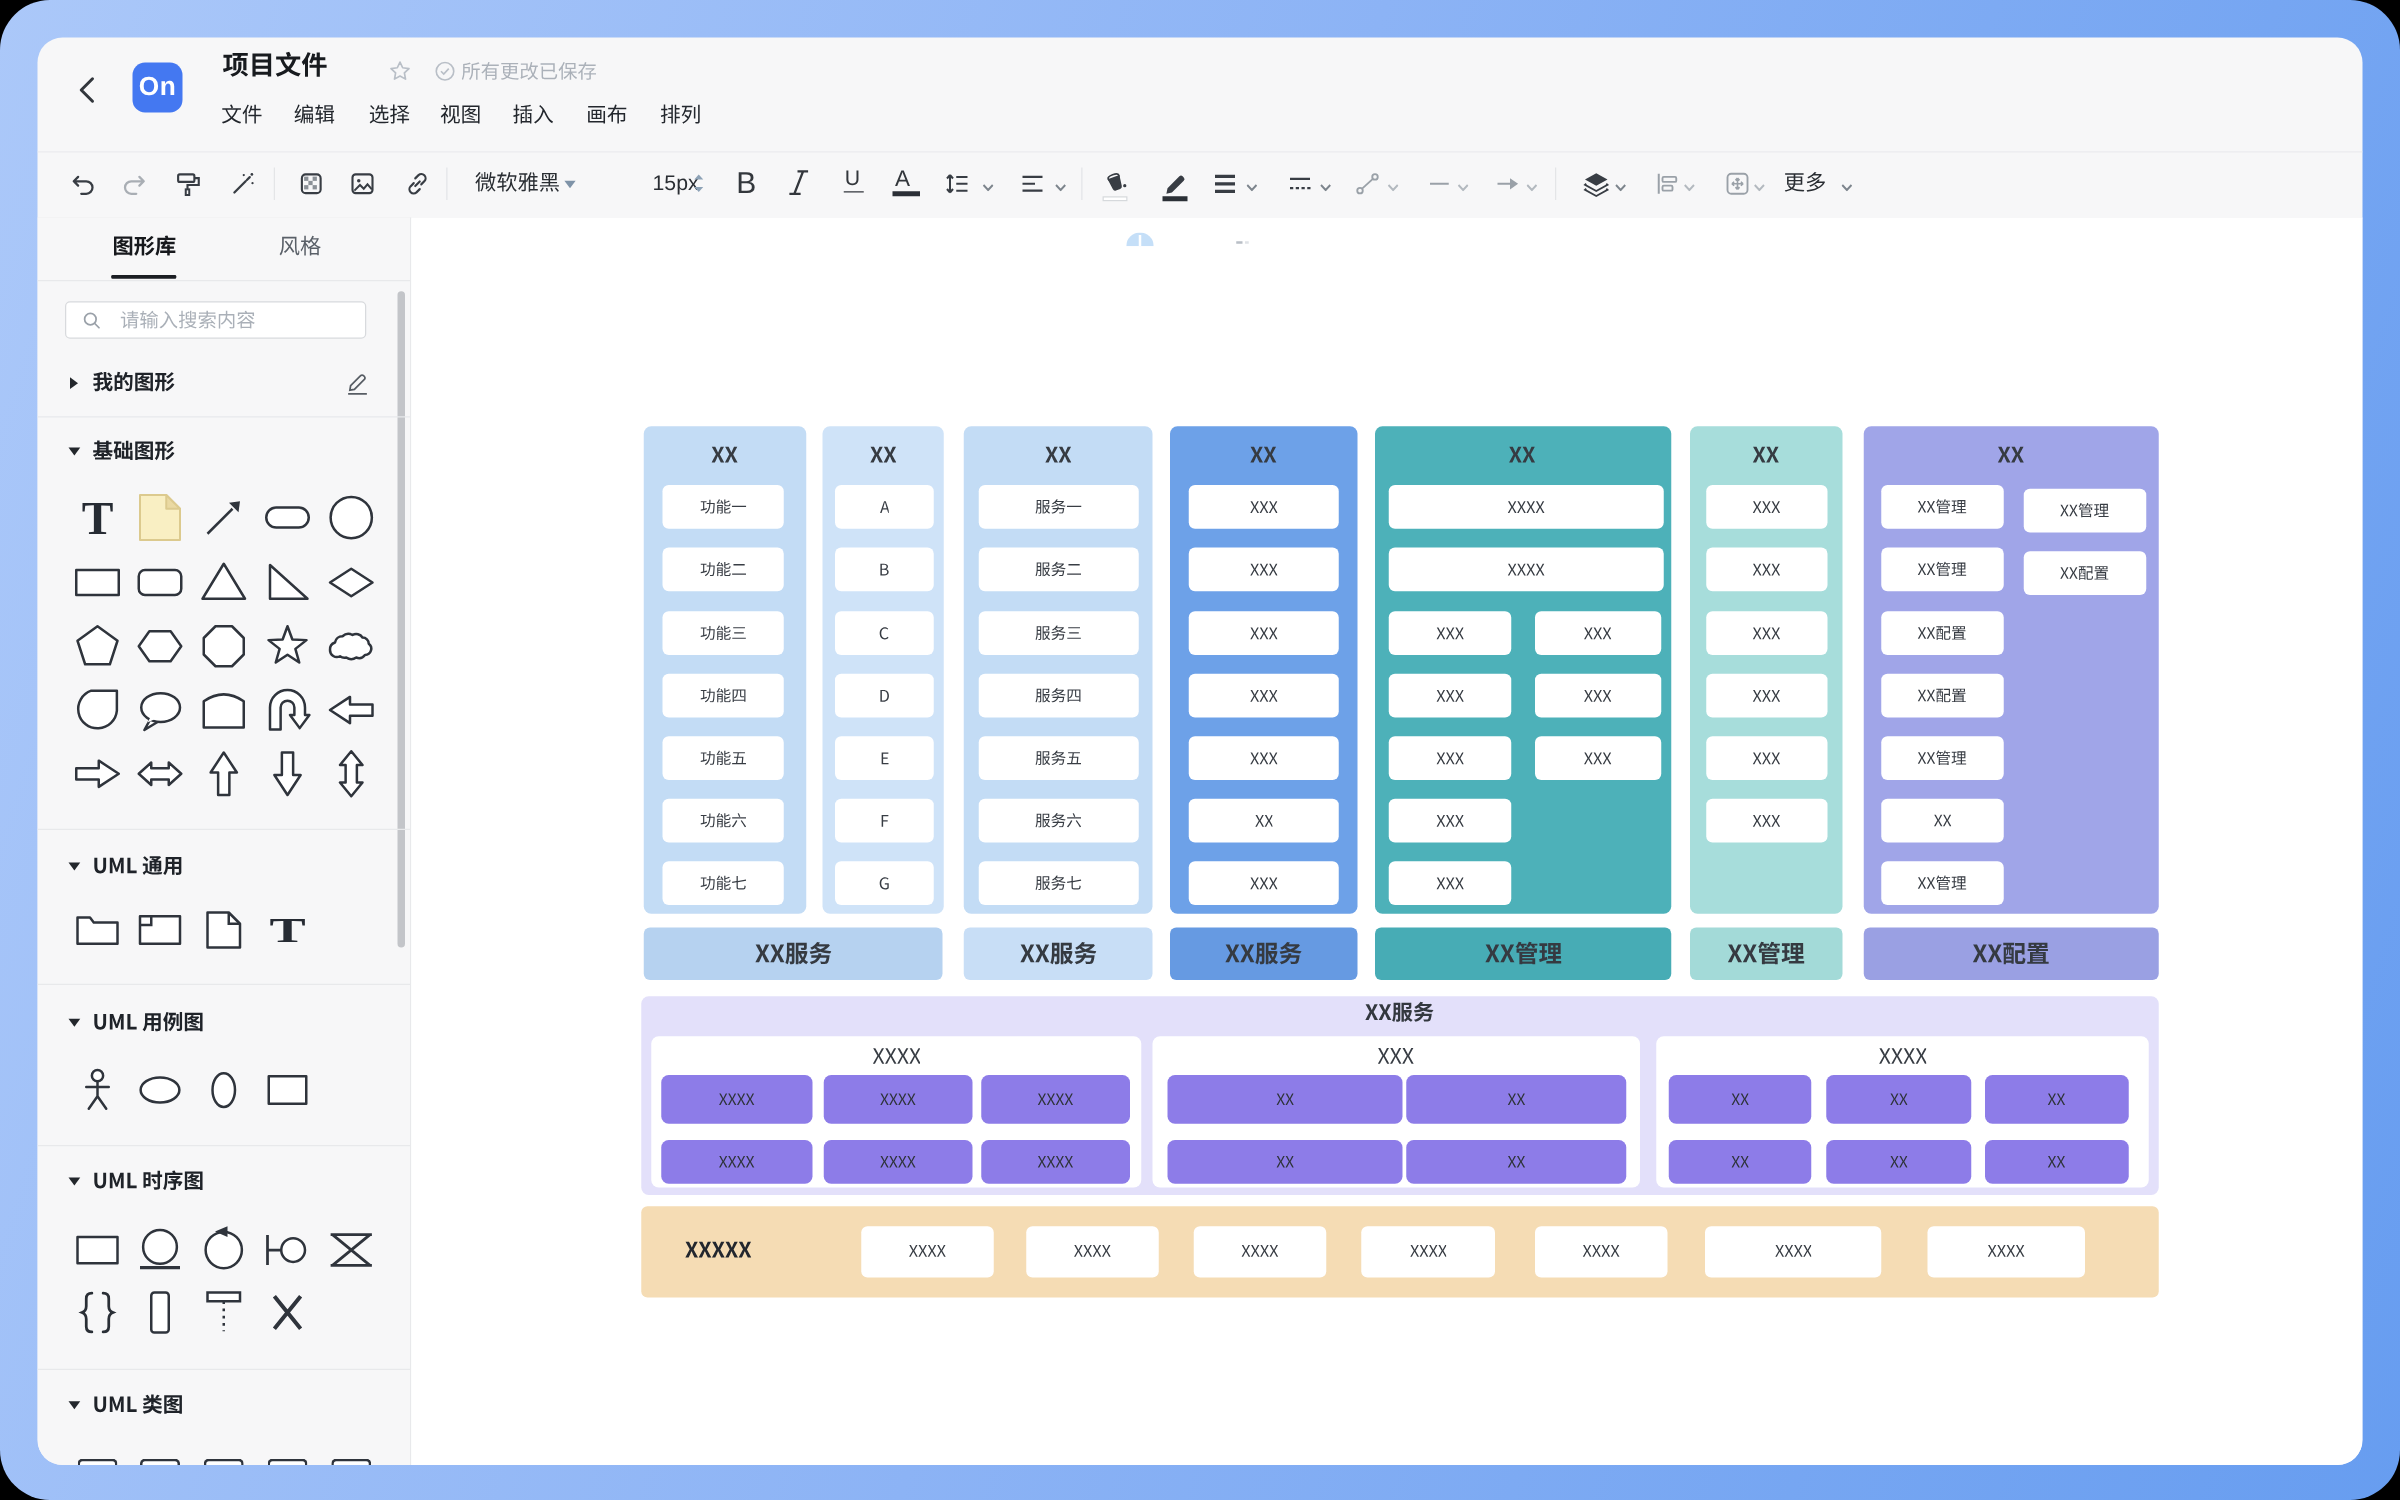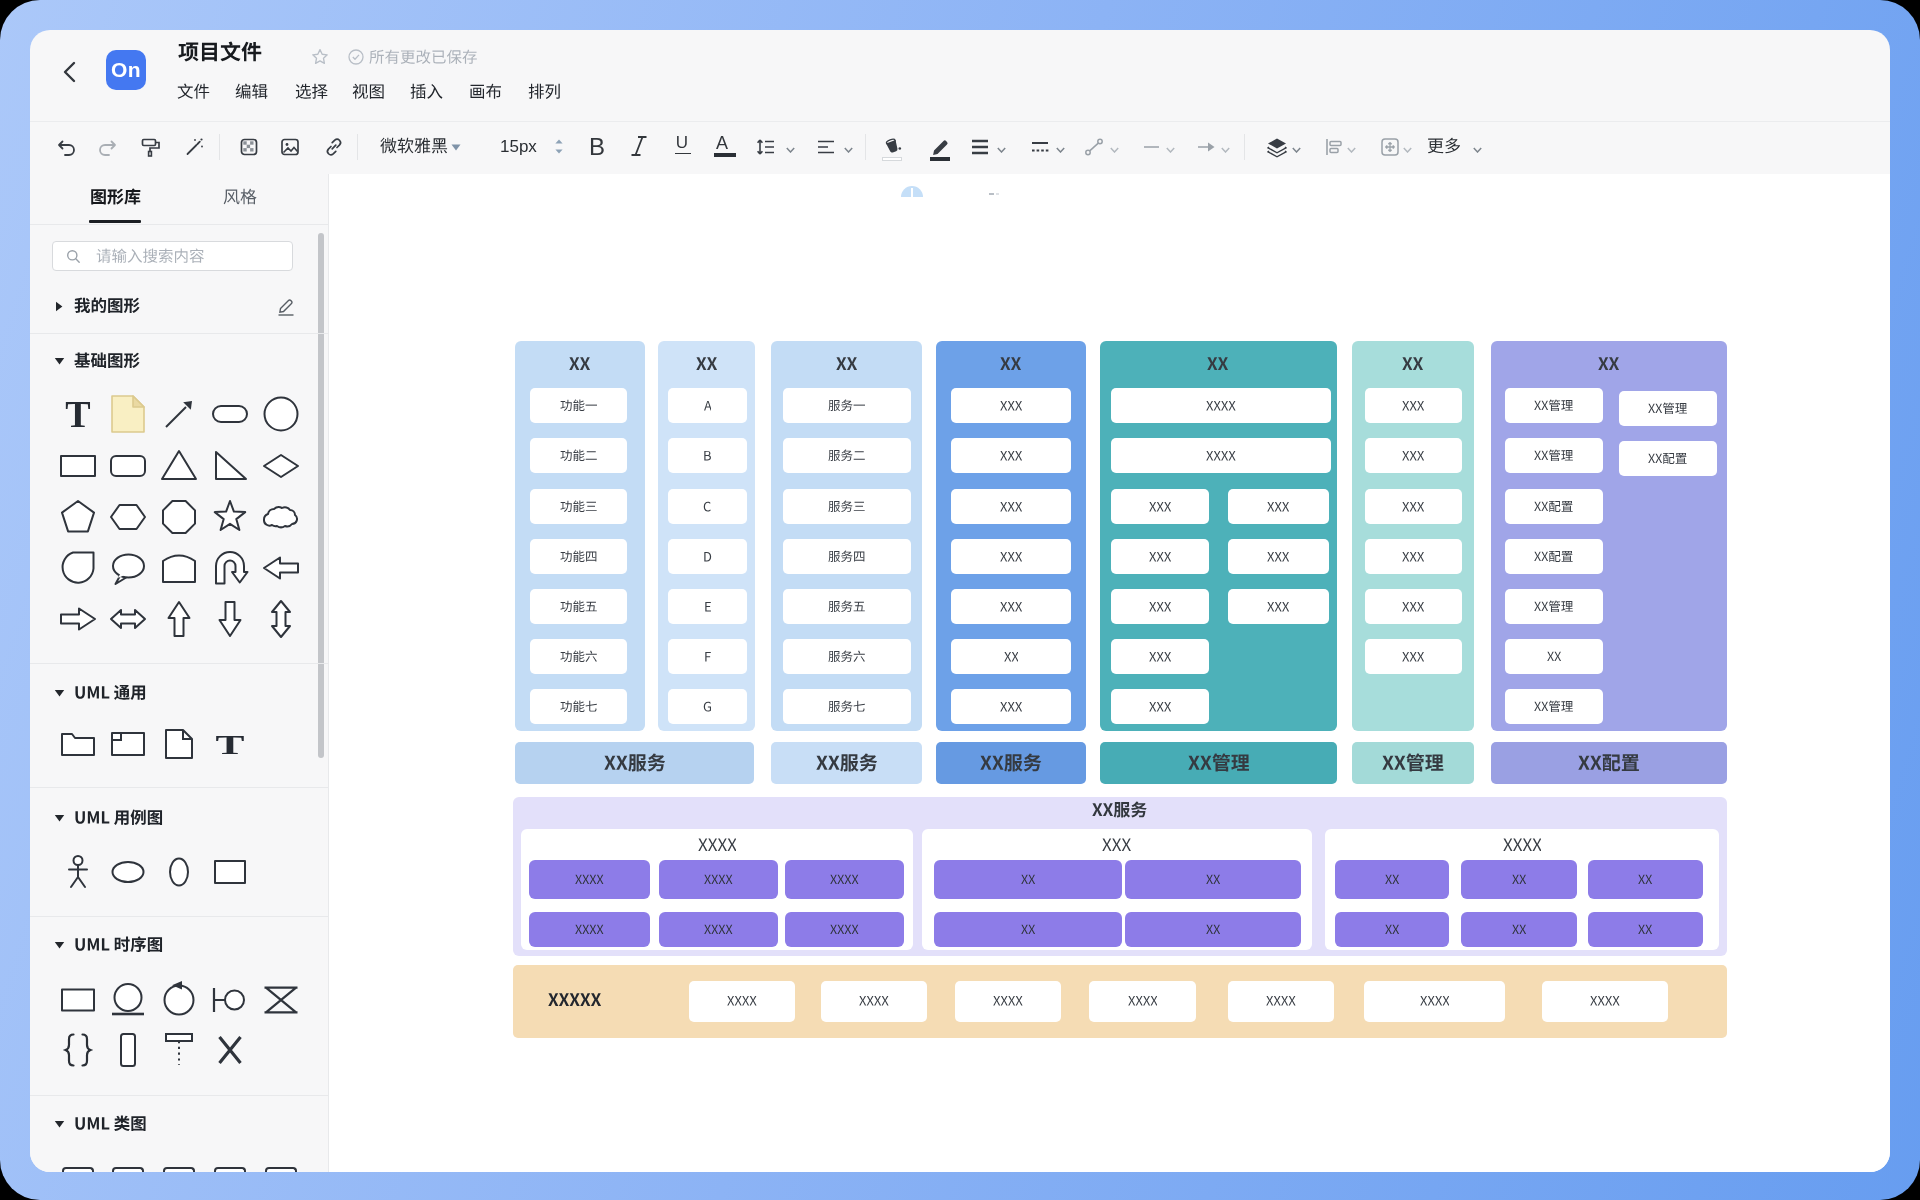--- a/index.html
+++ b/index.html
@@ -223,21 +223,21 @@
       <g transform="translate(0,880) scale(1,-1)" fill="#2a2e33">
         <use href="#gr5FAE" x="0"></use>
         <use href="#gr8F6F" x="1000"></use>
         <use href="#gr96C5" x="2000"></use>
         <use href="#gr9ED1" x="3000"></use>
       </g>
     </svg>
 <svg class="t" style="left:421px;top:113.5px" width="10" height="7" viewBox="0 0 10 7">
       <path d="M0.5 0.5 H9.5 L5 6.5z" fill="#7f93a8"></path>
     </svg>
-<div class="a" style="left:470px;top:107px;width:44px;height:20px;font:400 17px/20px 'Liberation Sans',sans-serif;color:#2a2e33;text-align:left;">15px</div>
+<div class="a" style="left:492px;top:107px;width:44px;height:20px;font:400 17px/20px 'Liberation Sans',sans-serif;color:#2a2e33;text-align:left;">15px</div>
 <svg class="t" style="left:525px;top:109px" width="8" height="15" viewBox="0 0 8 15">
       <path d="M4 0.5 L7.6 4.5 H0.4z" fill="#8da2b6"></path>
       <path d="M4 14.5 L0.4 10.5 H7.6z" fill="#8da2b6"></path>
     </svg>
 <div class="a" style="left:557px;top:105px;width:20px;height:24px;font:400 24px/24px 'Liberation Sans',sans-serif;color:#33373c;text-align:center;">B</div>
 <svg class="t" style="left:601px;top:106px" width="16" height="20" viewBox="0 0 16 20">
       <path d="M7 1 h8.5 M0.5 19 h9 M11.5 1 L4.5 19" fill="none" stroke="#33373c" stroke-width="1.8"></path>
     </svg>
 <div class="a" style="left:641px;top:104px;width:22px;height:18px;font:400 17px/18px 'Liberation Sans',sans-serif;color:#33373c;text-align:center;">U</div>
 <div class="a" style="left:644.5px;top:123px;width:16px;height:0;border-top:1.7px solid #33373c"></div>

